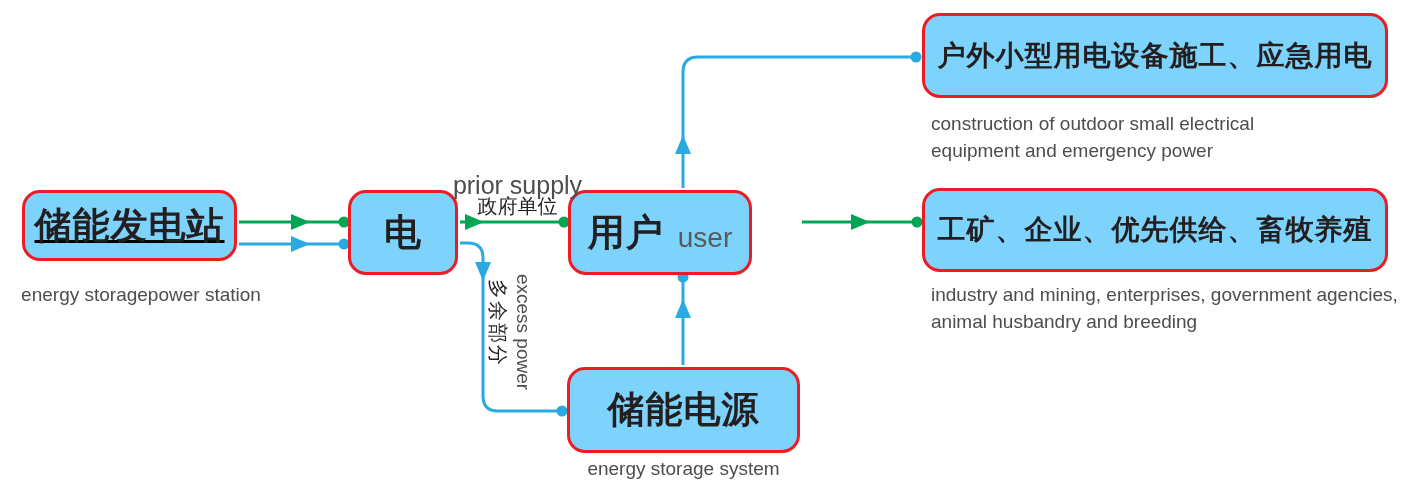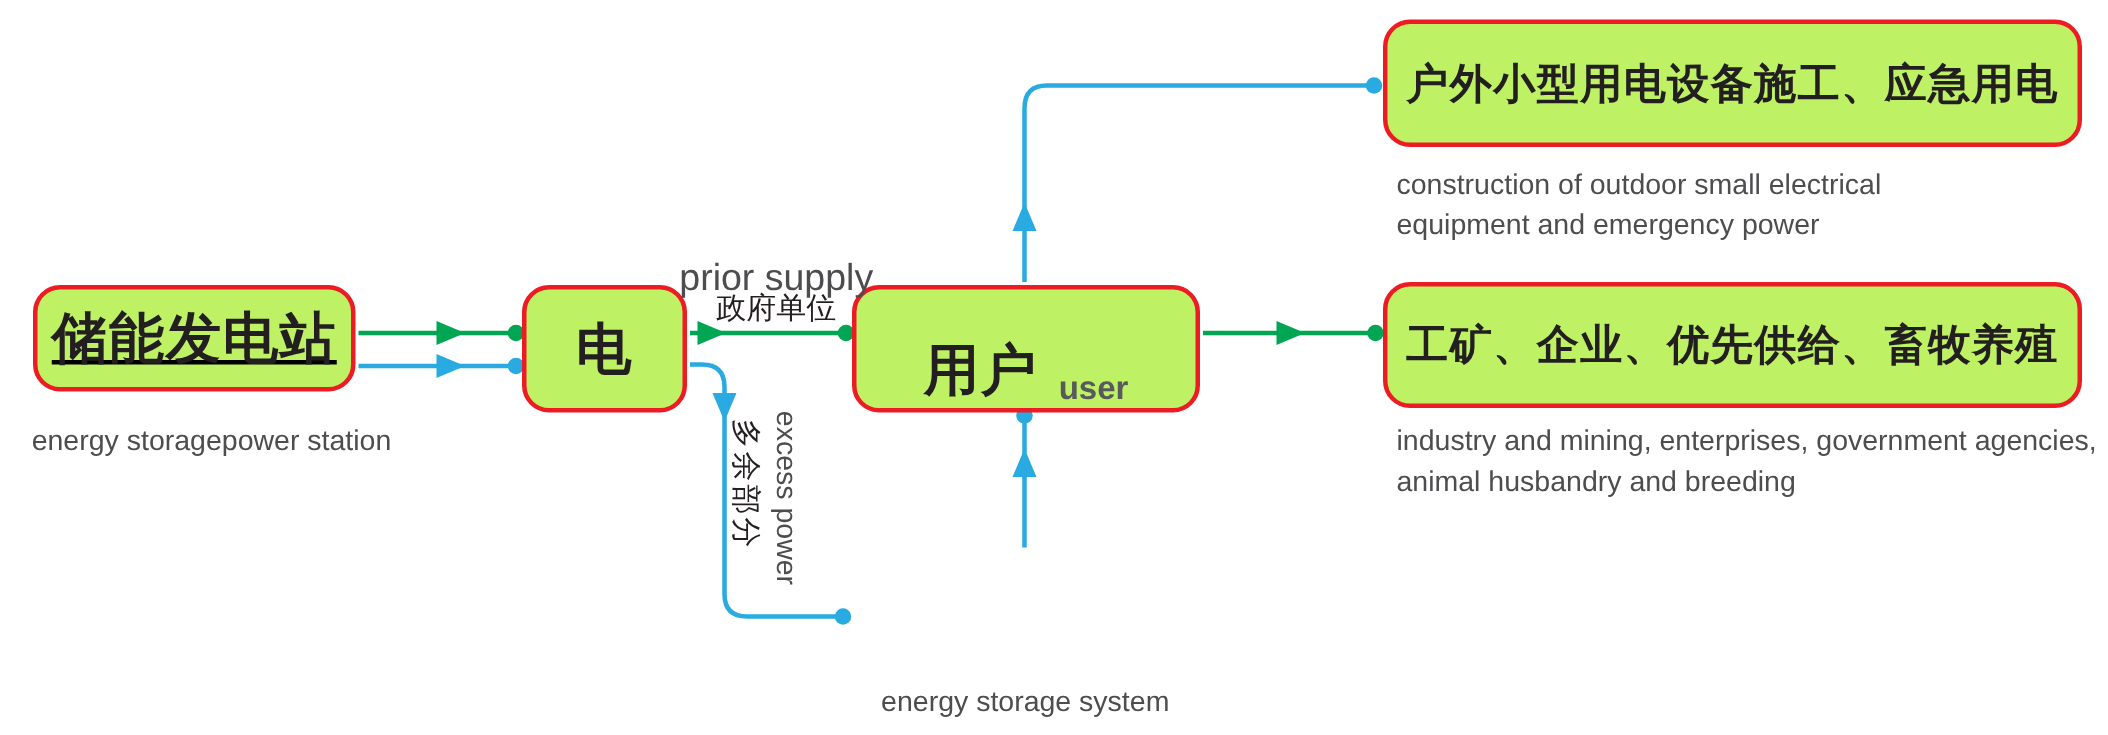--- a/index.html
+++ b/index.html
@@ -9,39 +9,39 @@
     height: 490px;
     background: #ffffff;
     font-family: "Liberation Sans", sans-serif;
     overflow: hidden;
   }
   .connectors { position: absolute; left: 0; top: 0; }
   .node {
     position: absolute;
     border: 3px solid #ED1C24;
     border-radius: 18px;
-    background: #bef264;
+    background: #7dd3fc;
     display: flex;
     align-items: center;
     justify-content: center;
     box-sizing: border-box;
     z-index: 2;
   }
   .node .title {
     color: #231F20;
     font-weight: bold;
     letter-spacing: 1px;
     white-space: nowrap;
   }
   .t-big   { font-size: 37px; }
   .t-med   { font-size: 28px; }
   .sub {
     color: #58595B;
-    font-size: 22px;
-    font-weight: bold;
+    font-size: 28px;
+    font-weight: normal;
     margin-left: 14px;
     margin-top: 10px;
     letter-spacing: 0;
   }
   .caption {
     position: absolute;
     color: #4D4D4F;
     font-size: 19px;
     line-height: 27px;
     z-index: 1;
@@ -116,25 +116,28 @@
   </svg>
 
   <div class="node" style="left:22px; top:190px; width:215px; height:71px;text-decoration:underline;">
     <span class="title t-big">储能发电站</span>
   </div>
 
   <div class="node" style="left:348px; top:190px; width:110px; height:85px;">
     <span class="title t-big">电</span>
   </div>
 
-  <div class="node" style="left:568px; top:190px; width:232px; height:85px;align-items:flex-end;">
+  <div class="node" style="left:568px; top:190px; width:184px; height:85px;">
     <span class="title t-big">用户</span>
     <span class="sub">user</span>
   </div>
 
+  <div class="node" style="left:567px; top:367px; width:233px; height:86px;">
+    <span class="title t-big">储能电源</span>
+  </div>
 
   <div class="node" style="left:922px; top:13px; width:466px; height:85px;">
     <span class="title t-med">户外小型用电设备施工、应急用电</span>
   </div>
 
   <div class="node" style="left:922px; top:188px; width:466px; height:84px;">
     <span class="title t-med">工矿、企业、优先供给、畜牧养殖</span>
   </div>
 
   <div class="caption center" style="left:11px; top:281px; width:260px;">energy storagepower station</div>

